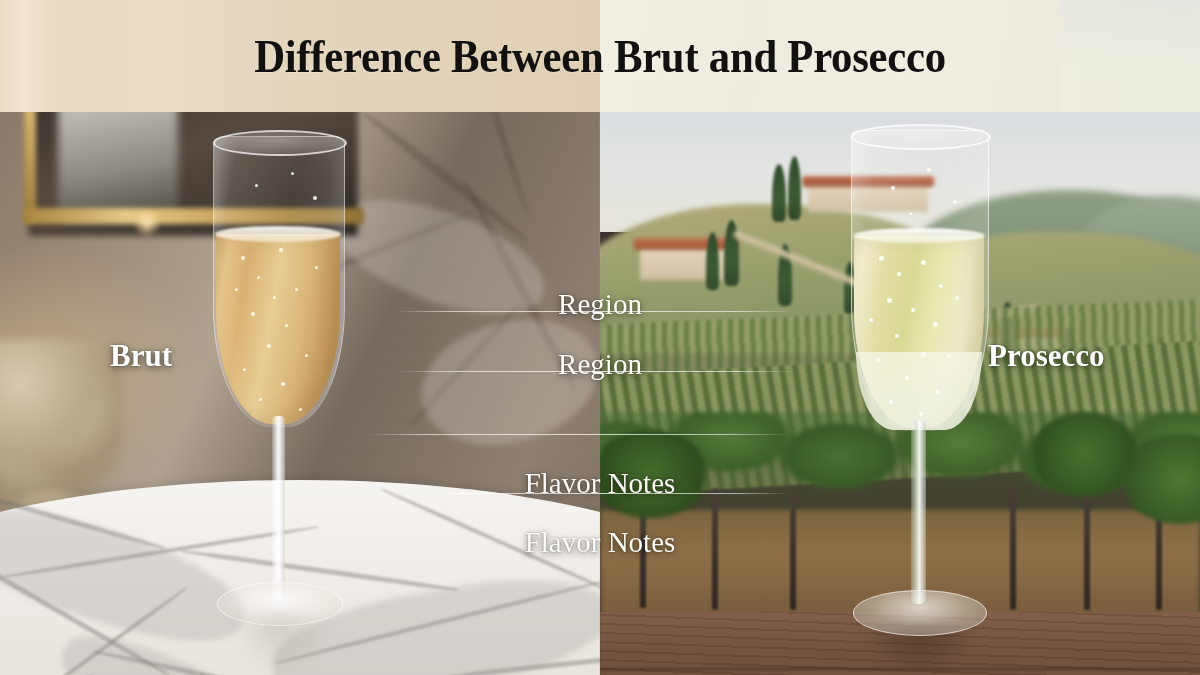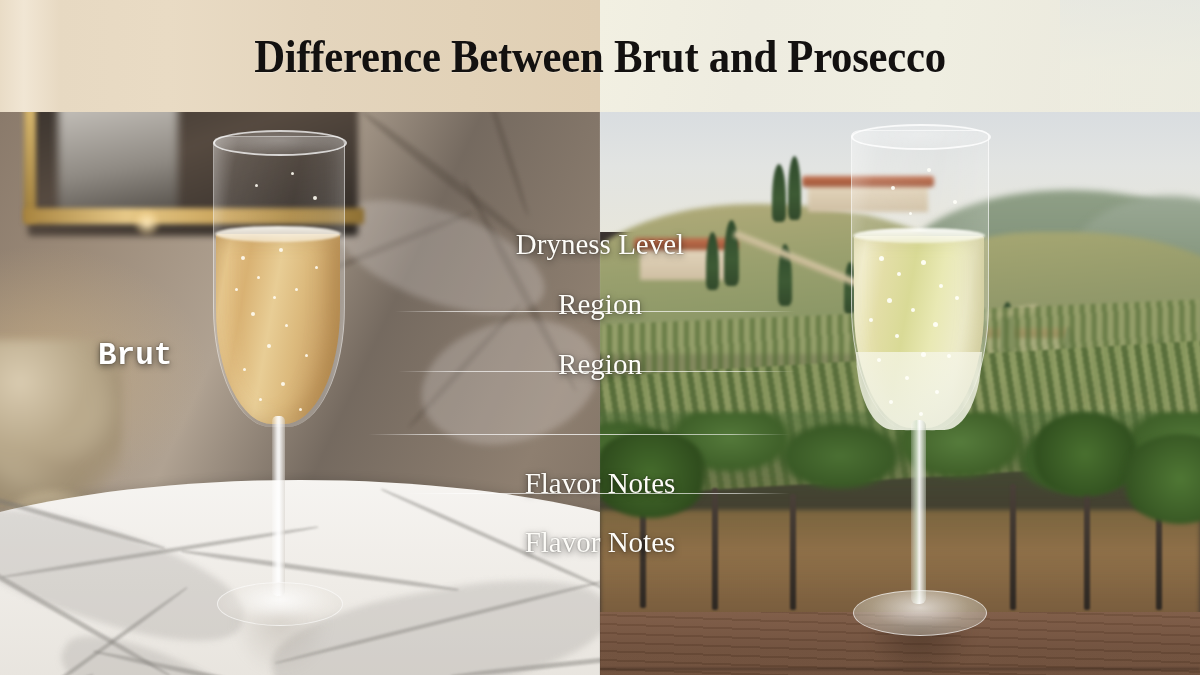--- a/index.html
+++ b/index.html
@@ -313,21 +313,21 @@
   .side-label{
     position:absolute;
     font-family:"Liberation Serif",serif;
     font-weight:bold;
     font-size:31px;
     color:#ffffff;
     text-shadow:0 2px 7px rgba(0,0,0,.55),0 0 2px rgba(0,0,0,.4);
     white-space:nowrap;
     pointer-events:auto;
   }
-  #label-brut{left:98px;top:226px;font-family:Liberation Mono, monospace;}
+  #label-brut{left:110px;top:226px;}
   #label-prosecco{left:988px;top:226px;}
 
   .attr-row{
     position:absolute;left:300px;width:600px;
     text-align:center;
     pointer-events:auto;
   }
   .attr-name{
     font-family:"Liberation Serif",serif;
     font-weight:normal;
@@ -511,24 +511,22 @@
       <span class="bub-r" style="left:56px;top:78px;width:4px;height:4px;"></span>
       <span class="bub-r" style="left:74px;top:104px;width:3px;height:3px;"></span>
     </div>
   </div>
 
   <div id="seam"></div>
 
   <div id="compare">
 
     <div class="side-label" id="label-brut">Brut</div>
-
-    <div class="attr-row" style="top:118px;">
-      <div class="attr-name">Dryness Level</div>
-    </div>
+    <div class="side-label" id="label-prosecco">Prosecco</div>
+
 
     <div class="attr-row" style="top:178px;">
       <div class="attr-name">Region</div>
     </div>
     <div class="divider" style="left:395px;top:199px;width:400px;"></div>
 
     <div class="attr-row" style="top:238px;">
       <div class="attr-name">Region</div>
     </div>
     <div class="divider" style="left:398px;top:259px;width:398px;"></div>

